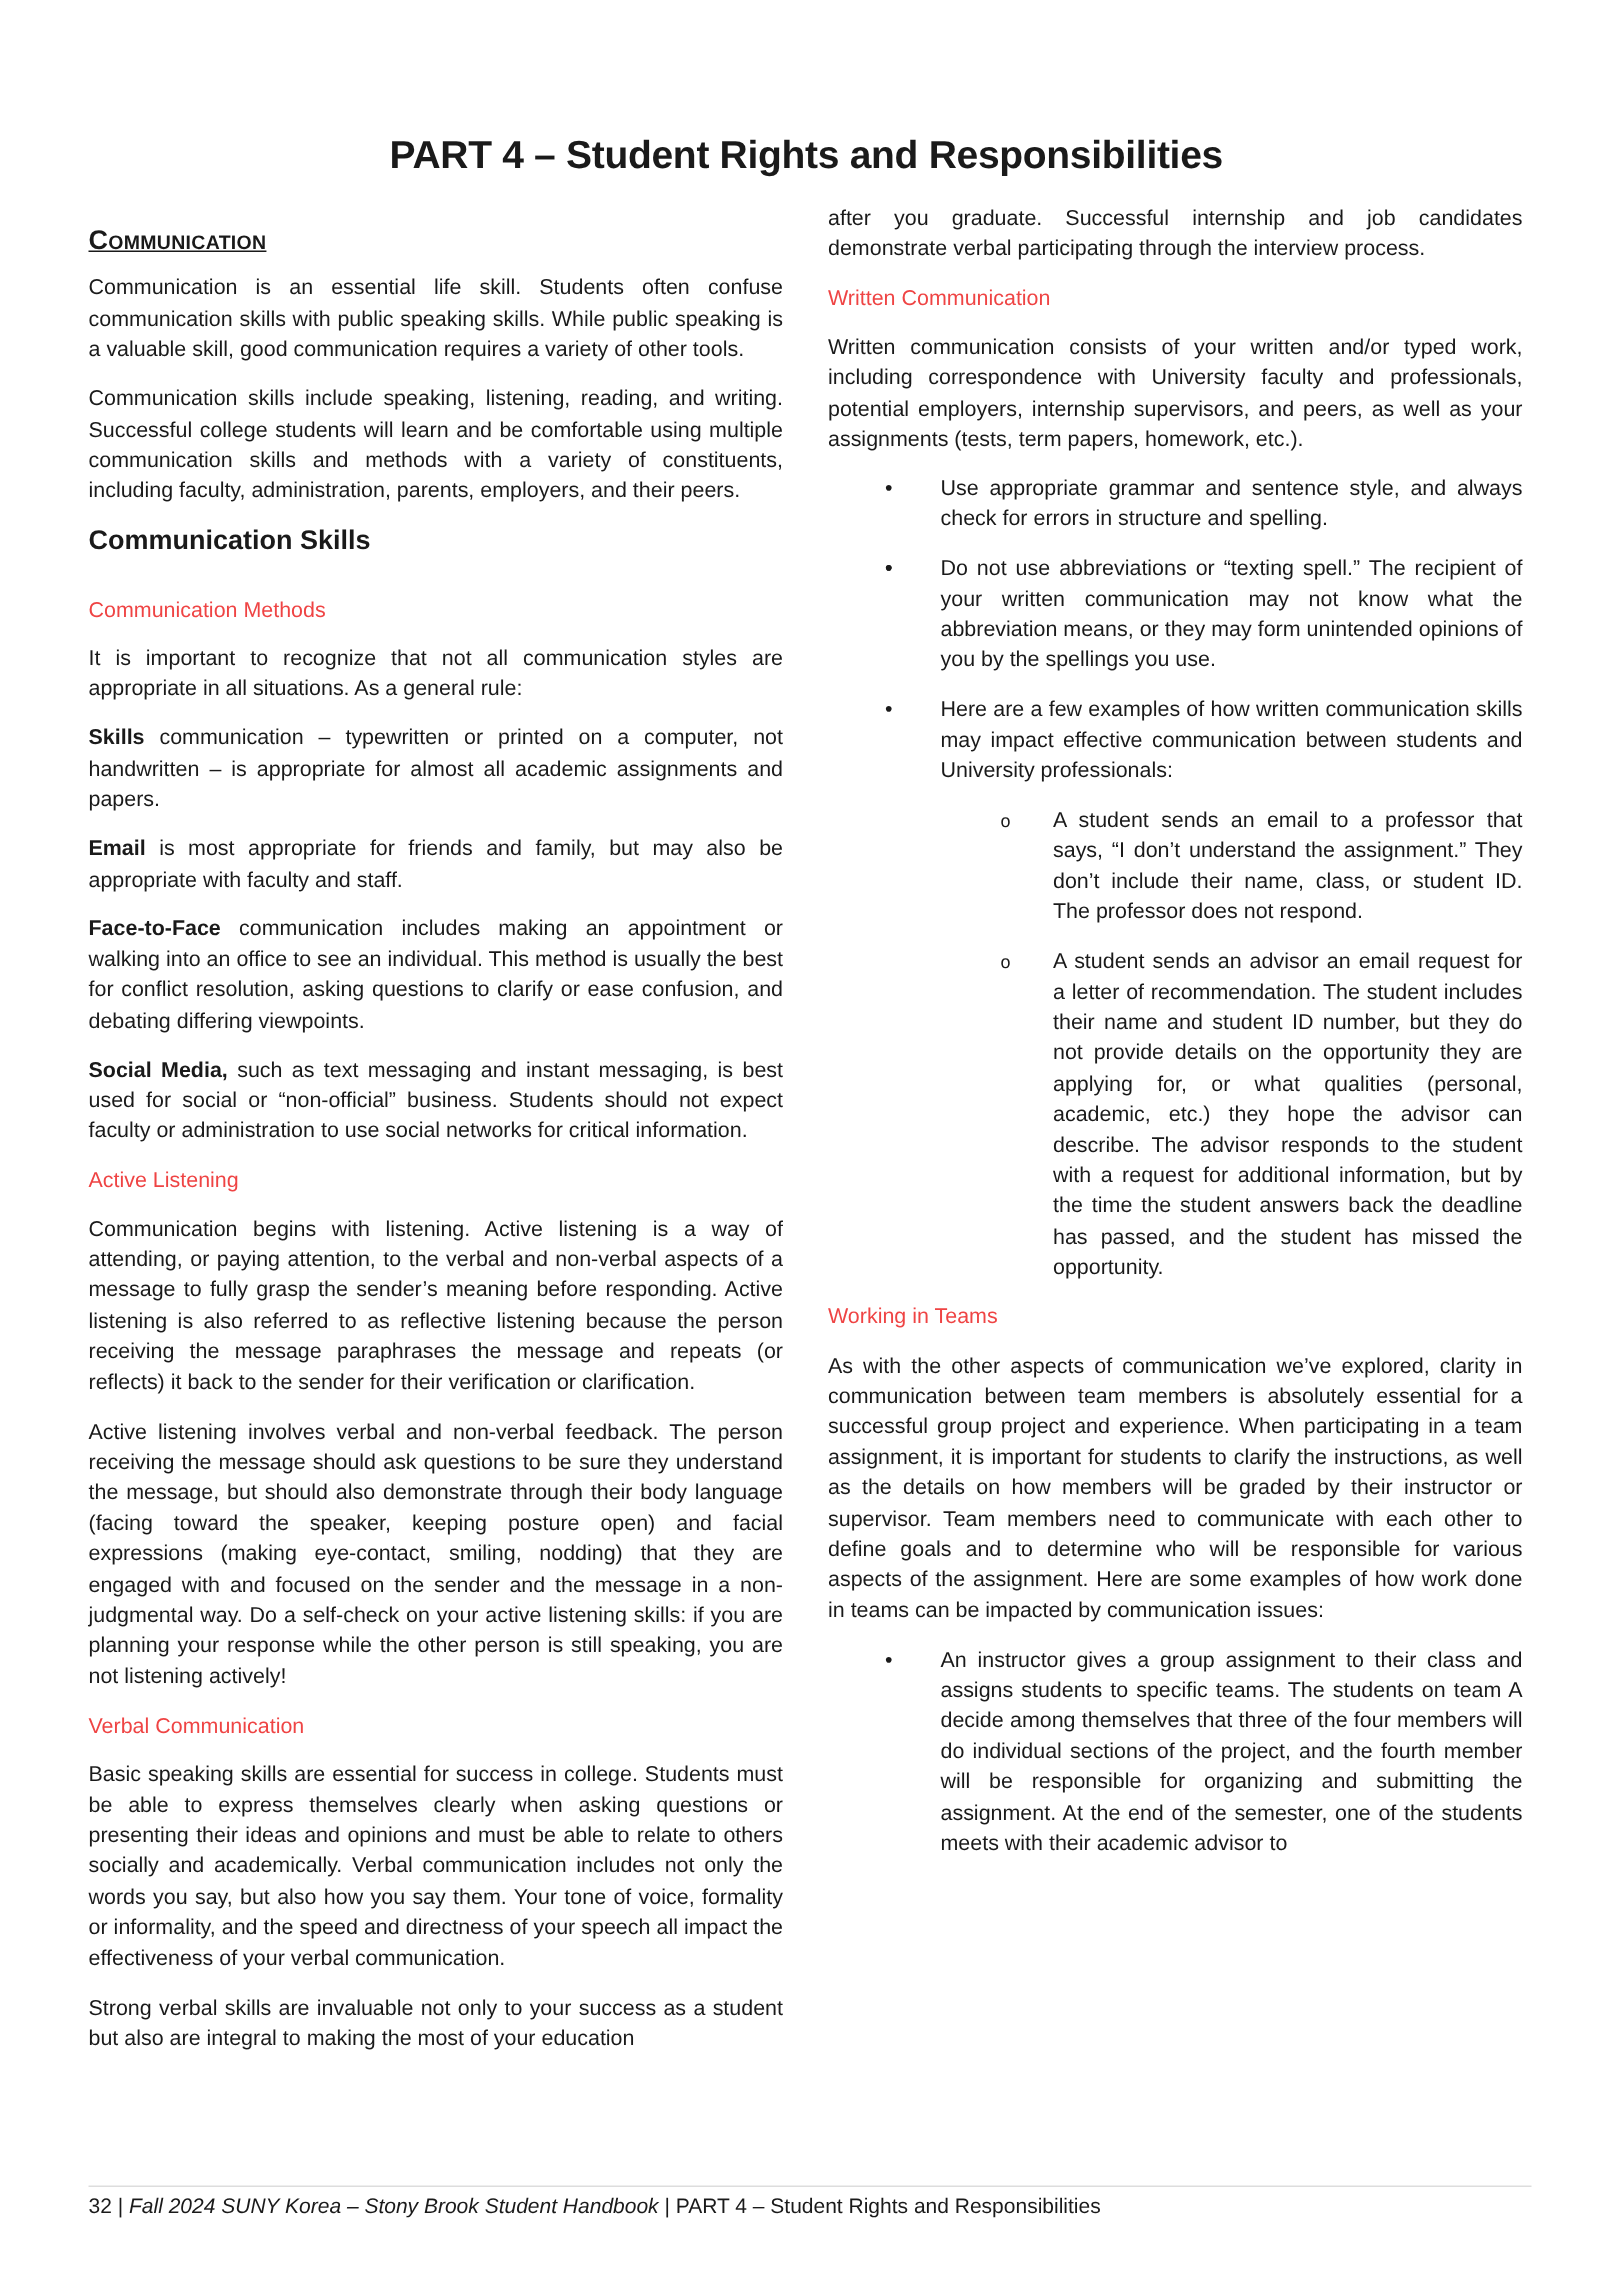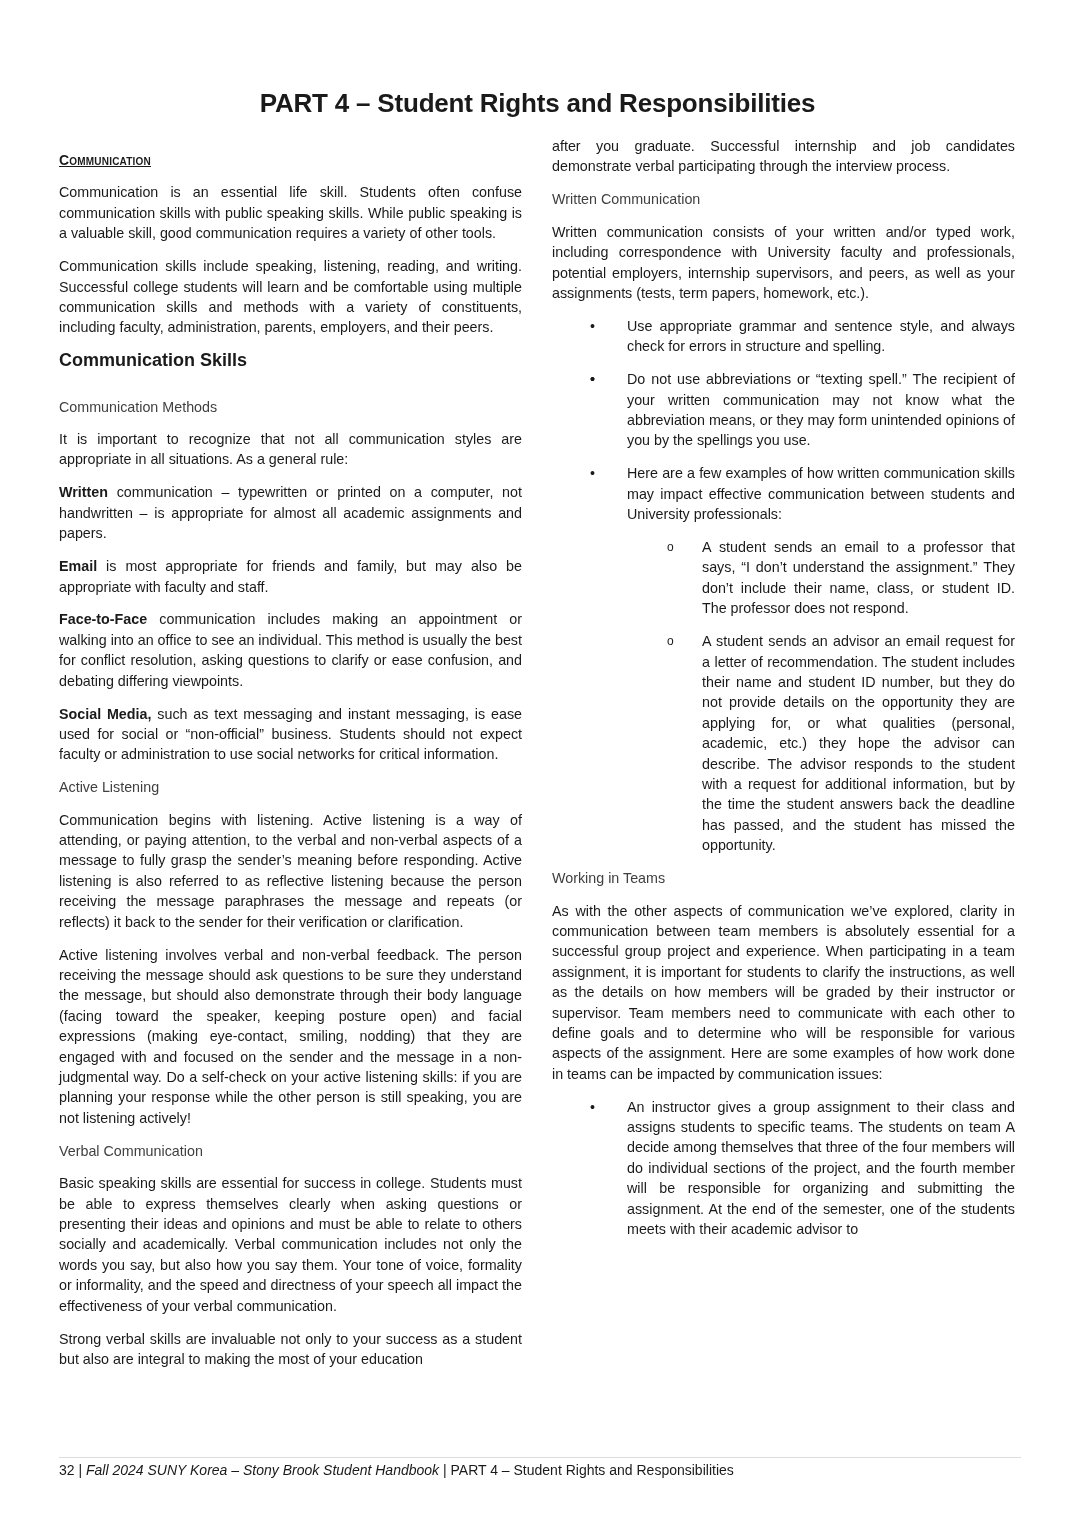--- a/index.html
+++ b/index.html
@@ -4,24 +4,24 @@
 <style>
   html, body { margin: 0; padding: 0; background: #ffffff; }
   body { width: 1075px; height: 1519px; position: relative; overflow: hidden;
          font-family: "Liberation Sans", sans-serif; color: #1a1a1a; }
   .page-title { position: absolute; top: 88px; left: 0; width: 1075px; text-align: center;
                 font-size: 26px; font-weight: bold; margin: 0; letter-spacing: -0.2px; }
   .col { position: absolute; top: 136px; width: 463px; font-size: 14.3px; line-height: 20.4px; }
   .col-left { left: 59px; }
   .col-right { left: 552px; }
   .col p { margin: 0 0 12.5px 0; text-align: justify; }
-  .h1 { font-size: 14px; font-weight: bold; text-decoration: underline; margin: 14px 0 12px 0;
+  .h1 { font-size: 18px; font-weight: bold; text-decoration: underline; margin: 14px 0 12px 0;
         font-variant: small-caps; letter-spacing: 0.2px; }
   .h2 { font-size: 18px; margin: 0 0 26px 0; font-weight: bold; }
-  .h3 { font-size: 14.3px; color: #404040; margin: 0 0 12px 0; }
+  .h3 { font-size: 14.3px; color: #ef4444; margin: 0 0 12px 0; }
   ul.bullets { list-style: none; margin: 0; padding: 0; }
   ul.bullets > li { position: relative; padding-left: 75px; margin-bottom: 12.5px; text-align: justify; }
   ul.bullets > li .b { position: absolute; left: 38px; top: 0; }
   ul.sub { list-style: none; margin: 12.5px 0 0 0; padding: 0; }
   ul.sub > li { position: relative; padding-left: 75px; margin-bottom: 12.5px; text-align: justify; }
   ul.sub > li .b { position: absolute; left: 40px; top: 0; font-size: 12px; }
   ul.sub-deep { margin-left: -75px; }
   ul.sub-deep > li { padding-left: 150px; }
   ul.sub-deep > li .b { left: 115px; }
   .footer { position: absolute; top: 1457px; left: 59px; width: 962px; border-top: 1px solid #ddd;
@@ -33,24 +33,24 @@
 
 <h1 class="page-title">PART 4 – Student Rights and Responsibilities</h1>
 
 <div class="col col-left">
   <div class="h1">Communication</div>
   <p>Communication is an essential life skill. Students often confuse communication skills with public speaking skills. While public speaking is a valuable skill, good communication requires a variety of other tools.</p>
   <p>Communication skills include speaking, listening, reading, and writing. Successful college students will learn and be comfortable using multiple communication skills and methods with a variety of constituents, including faculty, administration, parents, employers, and their peers.</p>
   <div class="h2">Communication Skills</div>
   <div class="h3">Communication Methods</div>
   <p>It is important to recognize that not all communication styles are appropriate in all situations. As a general rule:</p>
-  <p><b>Written</b><span> communication – typewritten or printed on a computer, not handwritten – is appropriate for almost all academic assignments and papers.</span></p>
+  <p><b>Skills</b><span> communication – typewritten or printed on a computer, not handwritten – is appropriate for almost all academic assignments and papers.</span></p>
   <p><b>Email</b><span> is most appropriate for friends and family, but may also be appropriate with faculty and staff.</span></p>
   <p><b>Face-to-Face</b><span> communication includes making an appointment or walking into an office to see an individual. This method is usually the best for conflict resolution, asking questions to clarify or ease confusion, and debating differing viewpoints.</span></p>
-  <p><b>Social Media,</b><span> such as text messaging and instant messaging, is ease used for social or “non-official” business. Students should not expect faculty or administration to use social networks for critical information.</span></p>
+  <p><b>Social Media,</b><span> such as text messaging and instant messaging, is best used for social or “non-official” business. Students should not expect faculty or administration to use social networks for critical information.</span></p>
   <div class="h3">Active Listening</div>
   <p>Communication begins with listening. Active listening is a way of attending, or paying attention, to the verbal and non-verbal aspects of a message to fully grasp the sender’s meaning before responding. Active listening is also referred to as reflective listening because the person receiving the message paraphrases the message and repeats (or reflects) it back to the sender for their verification or clarification.</p>
   <p>Active listening involves verbal and non-verbal feedback. The person receiving the message should ask questions to be sure they understand the message, but should also demonstrate through their body language (facing toward the speaker, keeping posture open) and facial expressions (making eye-contact, smiling, nodding) that they are engaged with and focused on the sender and the message in a non-judgmental way. Do a self-check on your active listening skills: if you are planning your response while the other person is still speaking, you are not listening actively!</p>
   <div class="h3">Verbal Communication</div>
   <p>Basic speaking skills are essential for success in college. Students must be able to express themselves clearly when asking questions or presenting their ideas and opinions and must be able to relate to others socially and academically. Verbal communication includes not only the words you say, but also how you say them. Your tone of voice, formality or informality, and the speed and directness of your speech all impact the effectiveness of your verbal communication.</p>
   <p>Strong verbal skills are invaluable not only to your success as a student but also are integral to making the most of your education</p>
 </div>
 
 <div class="col col-right">
   <p>after you graduate. Successful internship and job candidates demonstrate verbal participating through the interview process.</p>

